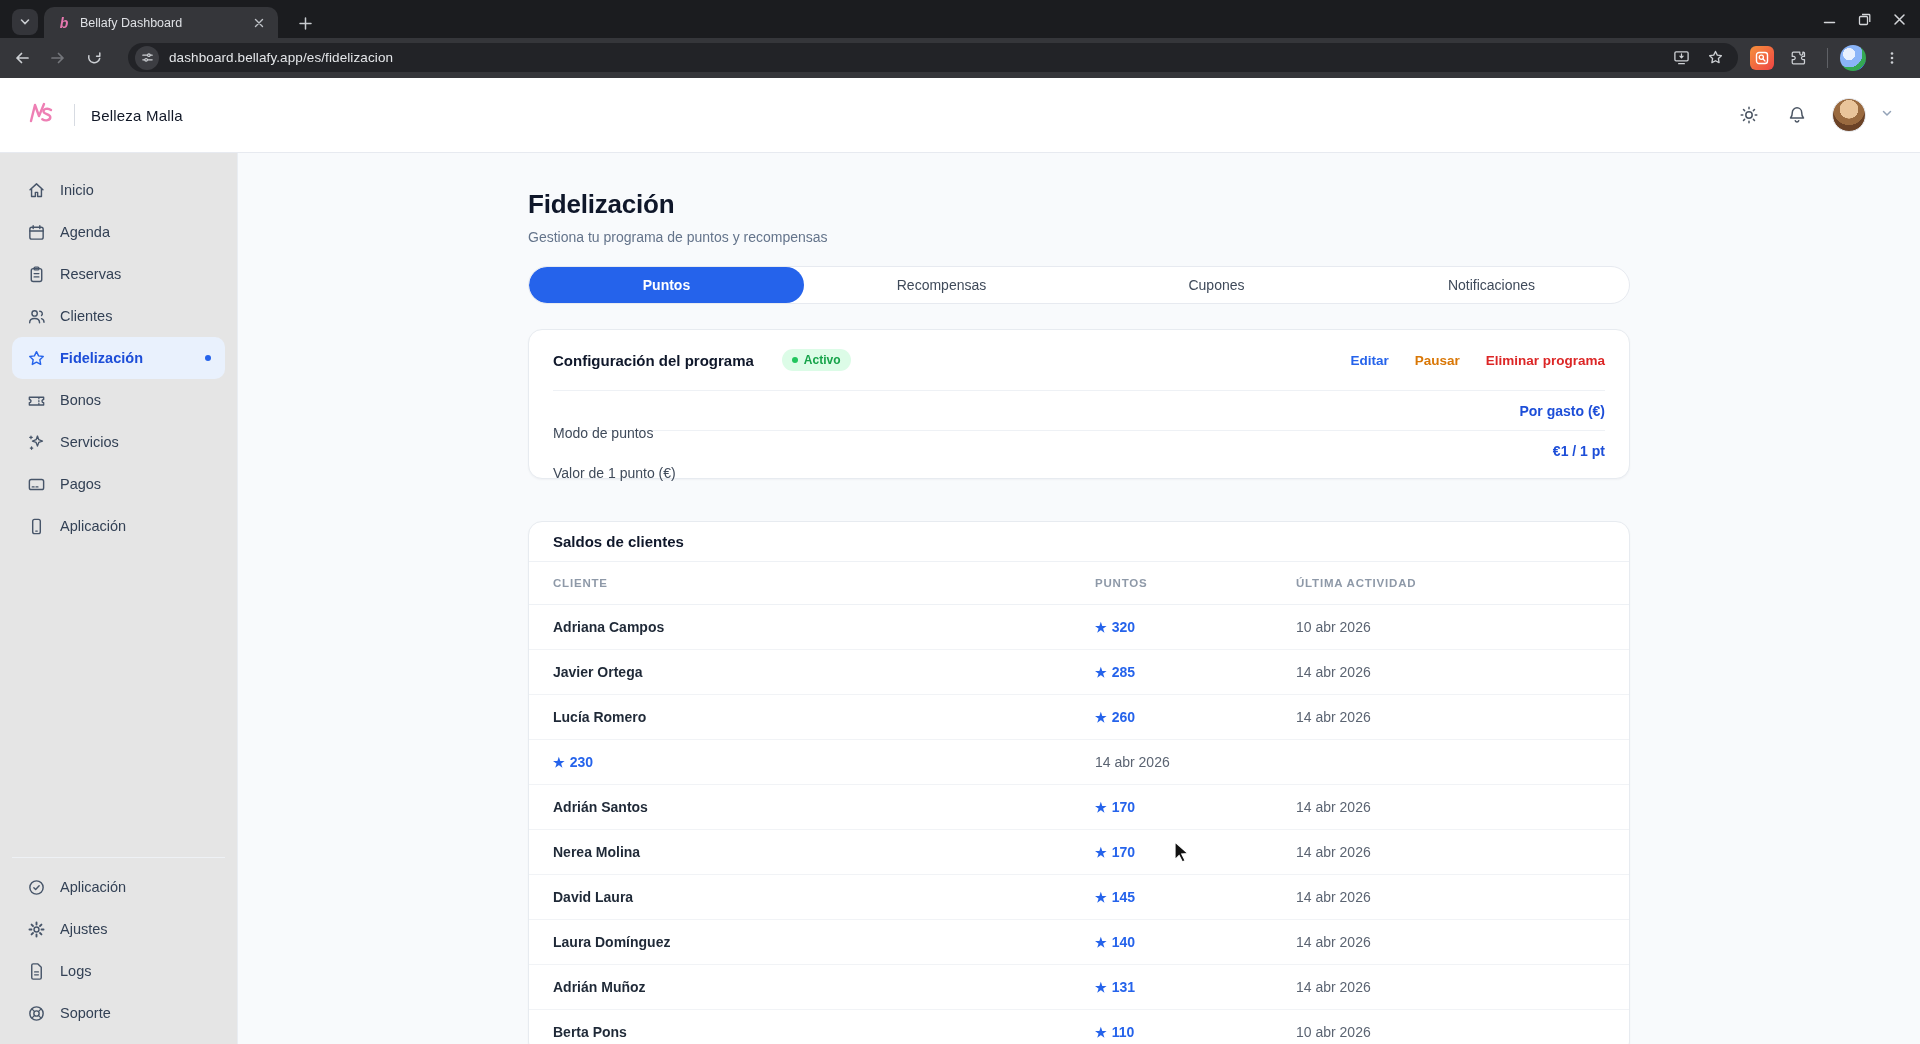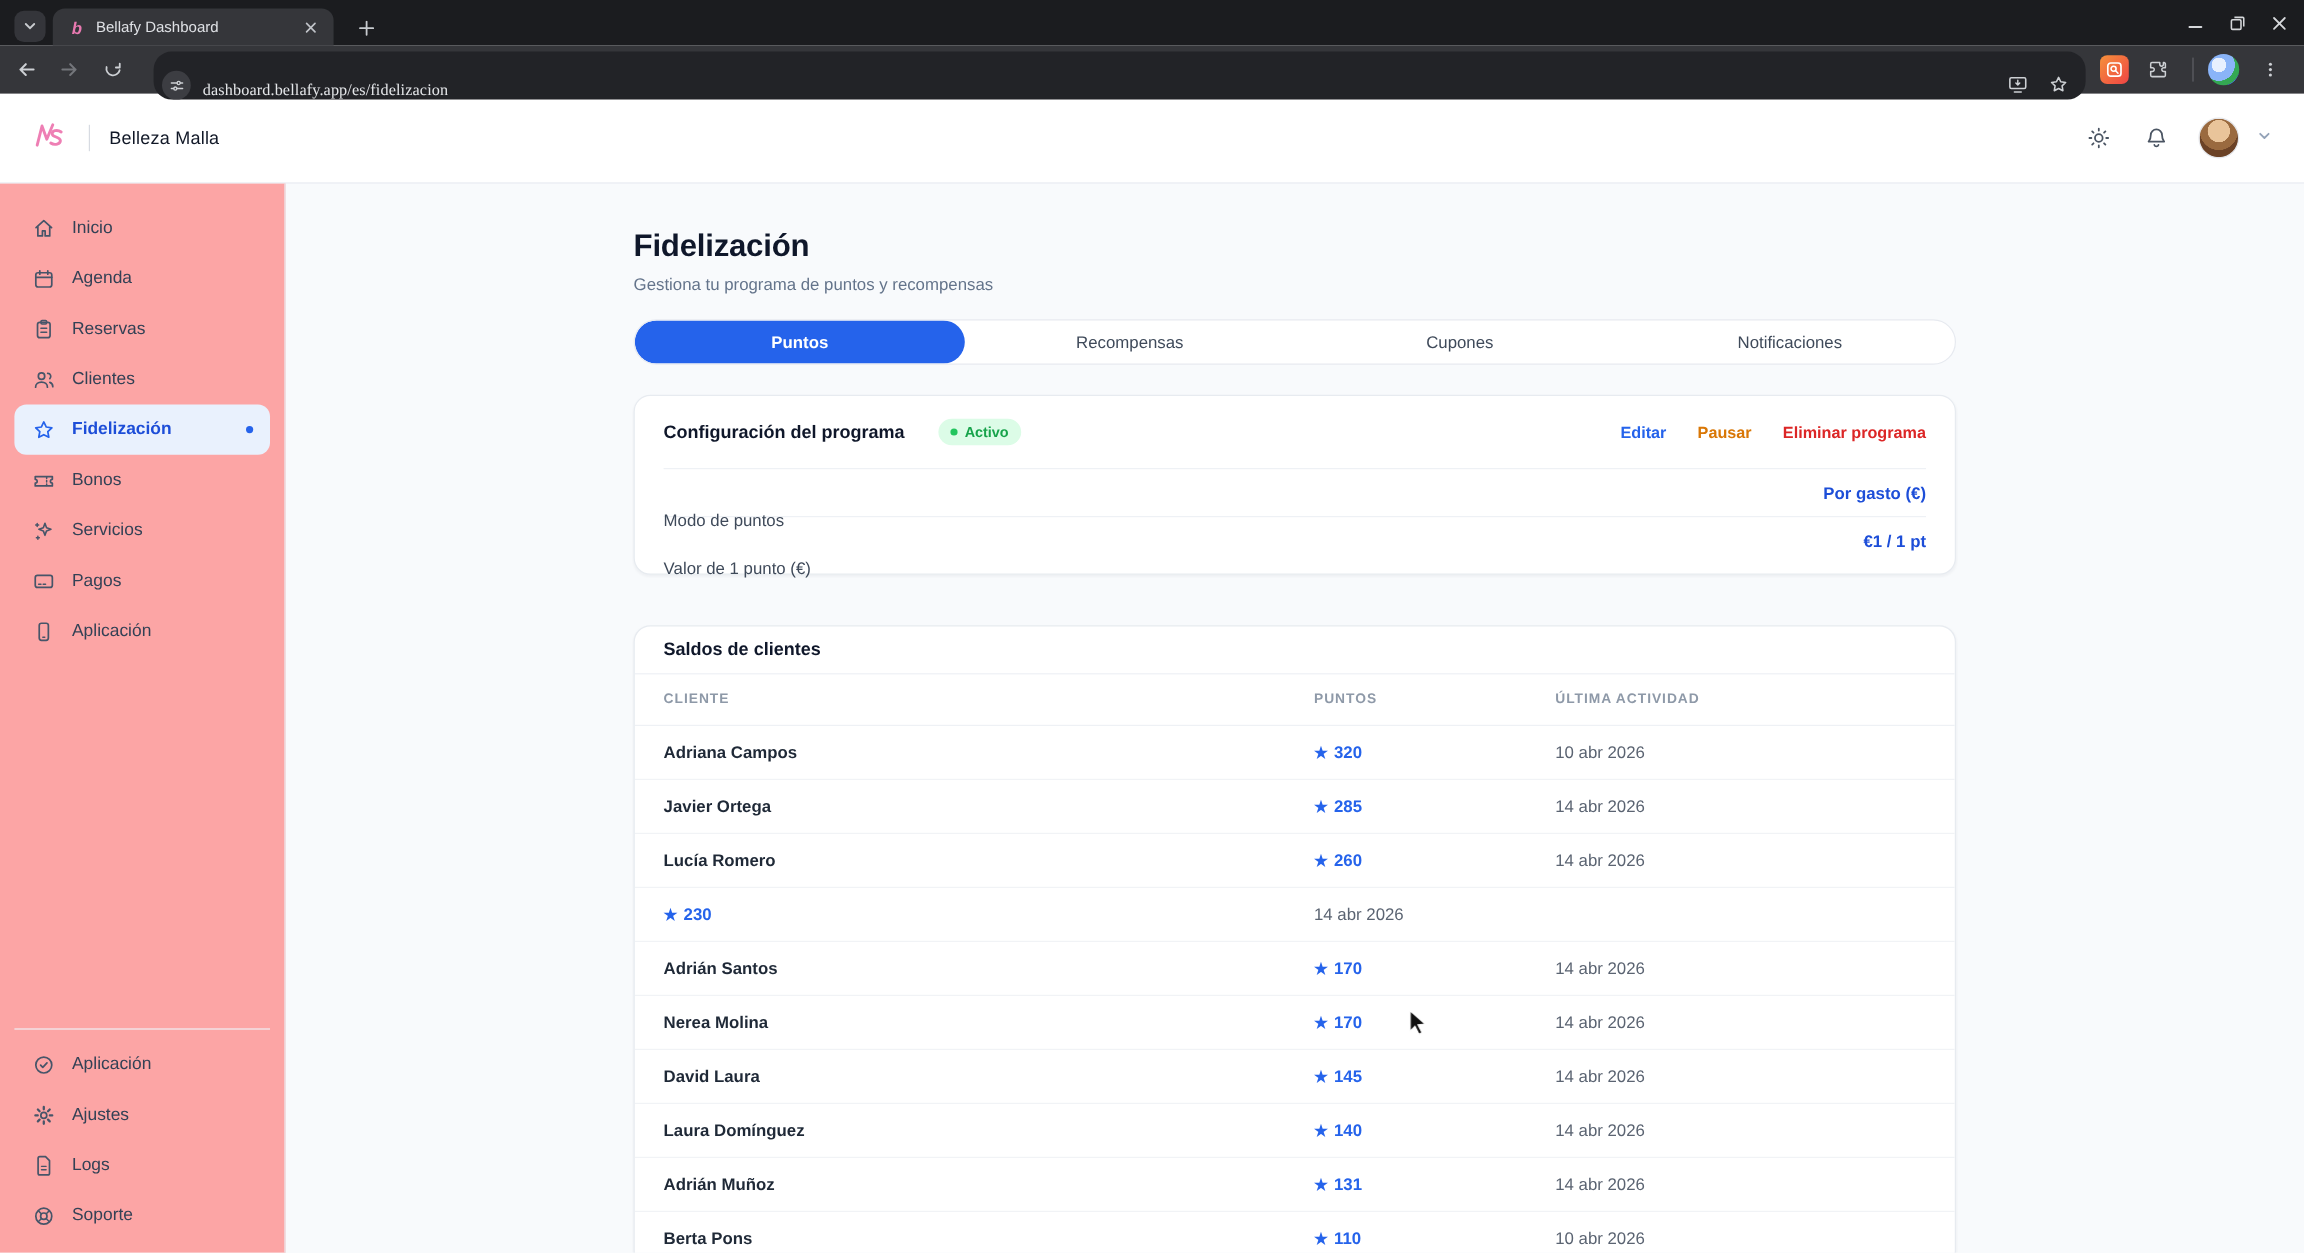--- a/index.html
+++ b/index.html
@@ -13,42 +13,42 @@
   .tab-title { margin-left:8px; font-size:12.5px; color:#dfe1e5; flex:1; white-space:nowrap; overflow:hidden; }
   .tab-close { width:18px; height:18px; border-radius:50%; display:flex; align-items:center; justify-content:center; color:#c0c3c8; }
   .newtab-btn { position:absolute; left:292px; top:10px; width:26px; height:26px; border-radius:50%; display:flex; align-items:center; justify-content:center; color:#c8cbcf; }
   .win-controls { position:absolute; right:14px; top:0; height:38px; display:flex; align-items:center; gap:22px; color:#d5d7da; }
   .win-controls svg { display:block; }
 
   .toolbar { position:relative; height:40px; background:#35363a; display:flex; align-items:center; }
   .nav-btn { width:28px; height:28px; display:flex; align-items:center; justify-content:center; color:#cdd0d4; }
   .nav-btn.disabled { color:#74767b; }
   .nav-back { margin-left:8px; } .nav-fwd { margin-left:8px; } .nav-reload { margin-left:8px; }
-  .url-pill { position:absolute; left:128px; top:5px; width:1610px; height:40px; background:#222327; border-radius:15px; display:flex; align-items:flex-end; padding:0 10px 0 4px;font-family:Liberation Serif, serif; }
+  .url-pill { position:absolute; left:128px; top:5px; width:1610px; height:29px; background:#222327; border-radius:15px; display:flex; align-items:center; padding:0 10px 0 4px; }
   .tune-chip { width:24px; height:24px; border-radius:50%; background:#3c3d42; display:flex; align-items:center; justify-content:center; color:#cdd0d4; margin-left:3px; }
   .url-text { margin-left:10px; font-size:13.5px; color:#e4e6e9; letter-spacing:.1px; flex:1; }
   .pill-ic { width:26px; height:26px; display:flex; align-items:center; justify-content:center; color:#cdd0d4; margin-left:8px; }
   .ext-chip { position:absolute; right:146px; top:8px; width:24px; height:24px; border-radius:6px; background:linear-gradient(135deg,#f5913b,#ef4444); display:flex; align-items:center; justify-content:center; }
   .puzzle-btn { position:absolute; right:110px; top:8px; width:24px; height:24px; display:flex; align-items:center; justify-content:center; color:#cdd0d4; }
   .tb-sep { position:absolute; right:92px; top:10px; width:1px; height:20px; background:#5f6166; }
   .chrome-avatar { position:absolute; right:54px; top:7px; width:26px; height:26px; border-radius:50%; background:radial-gradient(circle at 35% 35%, #e8f0fe 0 25%, #8ab4f8 26% 55%, #34a853 56% 75%, #4285f4 76% 100%); }
   .kebab-btn { position:absolute; right:16px; top:8px; width:24px; height:24px; display:flex; align-items:center; justify-content:center; color:#cdd0d4; }
 
   
   .app { height:966px; display:flex; flex-direction:column; background:#f8fafc; }
   .app-header { height:75px; background:#ffffff; border-bottom:1px solid #e7eaf0; display:flex; align-items:center; padding:0 26px 0 24px; }
   .brand-divider { width:1px; height:22px; background:#d7dbe2; margin:0 16px 0 14px; }
   .brand-name { font-size:15px; font-weight:400; color:#111827; letter-spacing:.2px; }
   .hdr-right { margin-left:auto; display:flex; align-items:center; gap:22px; }
   .hdr-icon-btn { width:26px; height:26px; display:flex; align-items:center; justify-content:center; color:#4b5563; }
   .hdr-avatar { width:34px; height:34px; border-radius:50%; border:1px solid #e5e7eb; background:radial-gradient(circle at 50% 32%, #e9c49a 0 34%, #9a6a3f 35% 58%, #6b4226 59% 100%); }
   .hdr-caret { color:#94a3b8; margin-left:-8px; }
 
   .app-body { flex:1; display:flex; min-height:0; }
-  .sidebar { width:238px; background:#fca5a5; border-right:1px solid #e9edf2; display:flex; flex-direction:column; padding:16px 12px 10px; }
+  .sidebar { width:238px; background:#e5e5e5; border-right:1px solid #e9edf2; display:flex; flex-direction:column; padding:16px 12px 10px; }
   .nav-item { height:42px; border-radius:10px; display:flex; align-items:center; gap:14px; padding:0 14px; color:#334155; font-size:14.5px; cursor:default; }
   .nav-item .nav-ic { width:20px; height:20px; display:flex; align-items:center; justify-content:center; color:#475569; }
   .nav-item.active { background:#e9f1fd; color:#1d4ed8; font-weight:600; }
   .nav-item.active .nav-ic { color:#2563eb; }
   .nav-dot { margin-left:auto; width:6px; height:6px; border-radius:50%; background:#2563eb; }
   .sidebar-bottom { margin-top:auto; border-top:1px solid #eef1f5; padding-top:8px; }
 
   .main { flex:1; overflow:hidden; }
   .content { width:1102px; margin:0 auto; padding-top:36px; }
   .page-title { font-size:26px; font-weight:700; color:#0f172a; letter-spacing:-.2px; }

